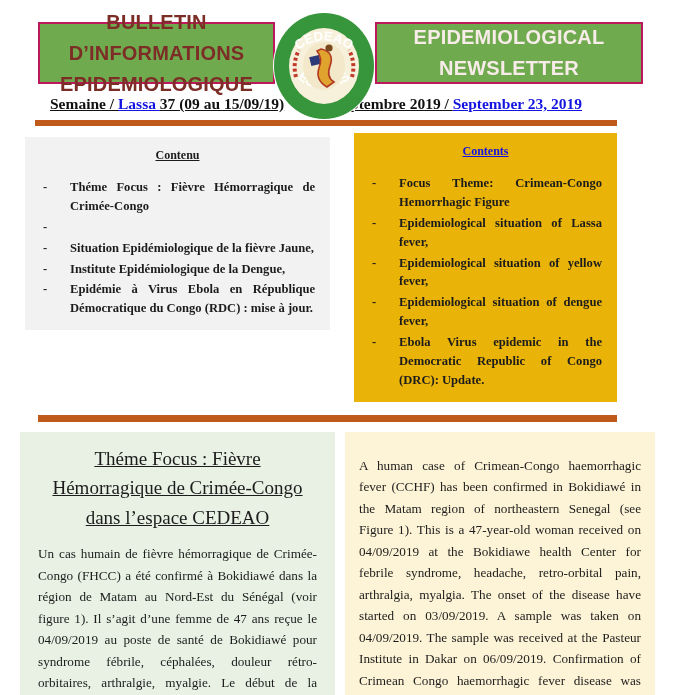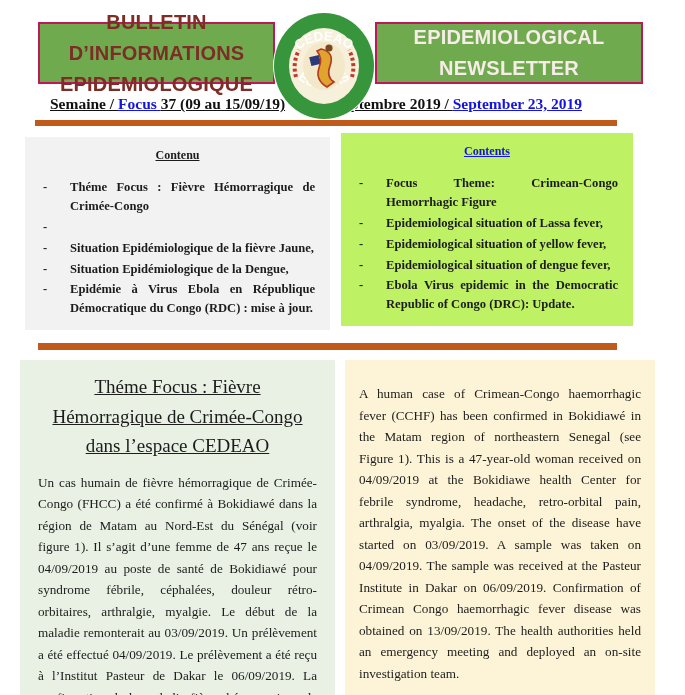--- a/index.html
+++ b/index.html
@@ -27,21 +27,21 @@
 
   
   .rule{height:6px;background:#c05a1b;margin-left:35px;margin-right:68px;}
   .rule.first{margin-top:7px;}
   .rule.second{margin-top:13px;height:7px;margin-left:38px;}
 
   
   .toc-row{display:flex;align-items:flex-start;margin:7px 0 0 25px;}
   .toc{box-sizing:border-box;min-height:165px;padding:7px 15px 10px 15px;}
   .toc.fr{width:305px;background:#f2f2f2;margin-top:4px;}
-  .toc.en{width:292px;background:#bef264;margin-left:11px;}
+  .toc.en{width:263px;background:#eab308;margin-left:24px;}
   .toc-title{text-align:center;font-weight:bold;font-size:12px;margin:4px 0 15px 0;}
   .toc-title .t{ text-decoration:underline;}
   .toc-title.blue .t{color:#1414e0;}
   .toc-item{display:flex;font-weight:bold;font-size:12.6px;line-height:1.5;
             margin-bottom:2px;text-align:justify;}
   .dash{flex:none;width:27px;padding-left:3px;}
 
   
   .cols{display:flex;margin:10px 0 0 20px;height:365px;overflow:hidden;}
   .col{box-sizing:border-box;}
@@ -86,21 +86,21 @@
         <ellipse cx="52" cy="55" rx="21" ry="24" fill="#f3e8c9"></ellipse>
         <rect x="38" y="45" width="10" height="9" fill="#2c3a7a" transform="rotate(-14 43 49)"></rect>
         <path d="M 49,38 q 14,3 9,17 q -4,11 4,16 l -7,5 q -12,-7 -8,-19 q 4,-10 -2,-17 z" fill="#e0a32e" stroke="#b03a24" stroke-width="1.6"></path>
         <circle cx="57" cy="37" r="3.6" fill="#7a4a1f"></circle>
       </g>
     </svg>
   </div>
 
   <div class="dateline">
     <div>
-      <span class="u-black">Semaine / </span><span class="u-blue">Focus </span><span class="u-black">37 (09 au 15/09/19)</span>
+      <span class="u-black">Semaine / </span><span class="u-blue">Lassa </span><span class="u-black">37 (09 au 15/09/19)</span>
     </div>
     <div>
       <span class="u-black">23 Septembre 2019 / </span><span class="u-blue">September 23, 2019</span>
     </div>
   </div>
 
   <div class="rule first"></div>
 
   <div class="toc-row">
 
@@ -114,21 +114,21 @@
       </div>
       <div class="toc-item">
         <span class="dash">-</span>
       </div>
       <div class="toc-item">
         <span class="dash">-</span>
         <span>Situation Epidémiologique de la fièvre Jaune,</span>
       </div>
       <div class="toc-item">
         <span class="dash">-</span>
-        <span>Situation Epidémiologique de la Dengue,</span>
+        <span>Institute Epidémiologique de la Dengue,</span>
       </div>
       <div class="toc-item">
         <span class="dash">-</span>
         <span>Epidémie à Virus Ebola en République Démocratique du Congo (RDC) : mise à jour.</span>
       </div>
     </div>
 
     <div class="toc en">
       <div class="toc-title blue">
         <span class="t">Contents</span>

